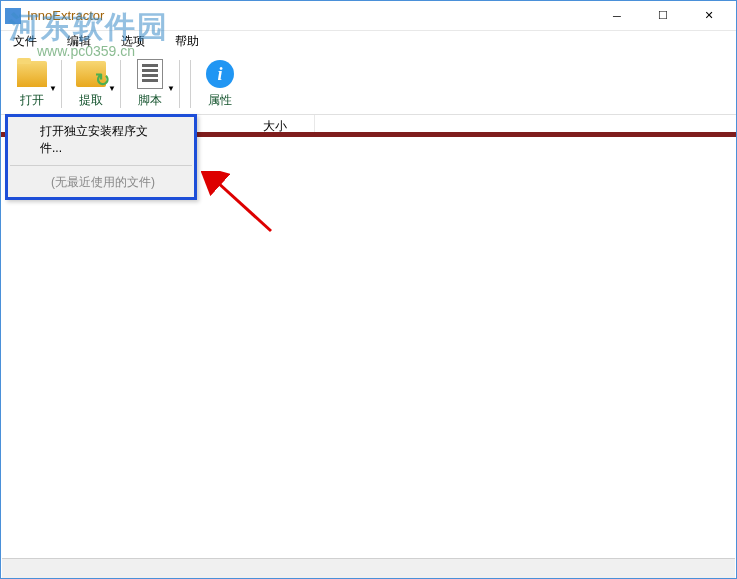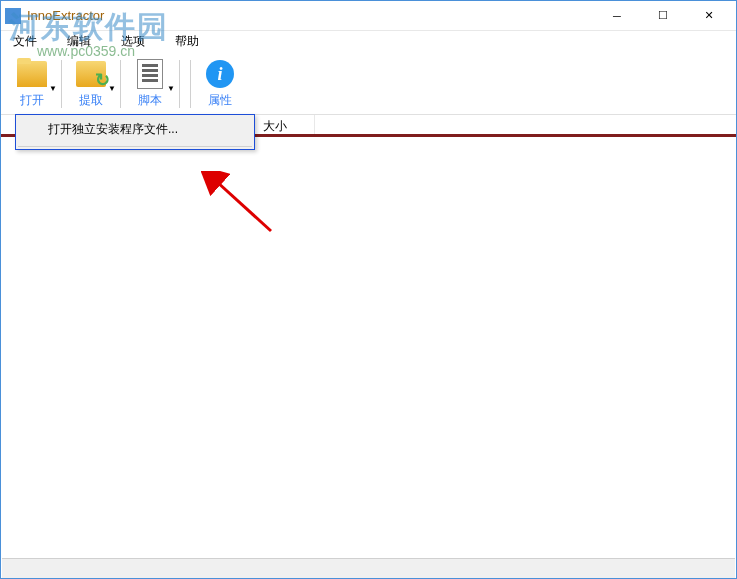--- a/index.html
+++ b/index.html
@@ -10,44 +10,44 @@
     .title-text { font-size: 13px; color: #a16207; flex: 1; }
     .win-controls { display: flex; }
     .win-btn { width: 46px; height: 28px; display: flex; align-items: center; justify-content: center; font-size: 11px; color: #000; }
     
     .menubar { height: 22px; display: flex; align-items: flex-start; padding: 0 4px; font-size: 12px; gap: 14px; }
     .menu-item { padding: 2px 8px; }
     
     .toolbar { height: 62px; display: flex; align-items: center; padding: 2px 8px; gap: 2px; border-bottom: 1px solid #e0e0e0; }
     .tool-btn { display: flex; flex-direction: column; align-items: center; padding: 2px 6px; min-width: 46px; position: relative; }
     .tool-icon { width: 32px; height: 32px; display: flex; align-items: center; justify-content: center; }
-    .tool-label { font-size: 12px; color: #3b82f6; margin-top: 2px; }
+    .tool-label { font-size: 12px; color: #14532d; margin-top: 2px; }
     .tool-sep { width: 1px; height: 48px; background: #d0d0d0; margin: 0 4px; }
     .dropdown-arrow { font-size: 8px; position: absolute; right: -2px; top: 28px; }
     
     .folder-icon { width: 30px; height: 26px; background: linear-gradient(#f7d774, #e8a81e); border-radius: 2px 2px 0 0; position: relative; }
     .folder-icon::before { content: ''; position: absolute; top: -3px; left: 0; width: 14px; height: 6px; background: #f7d774; border-radius: 2px 2px 0 0; }
     .folder-extract { width: 30px; height: 26px; background: linear-gradient(#f7d774, #e8a81e); border-radius: 2px; position: relative; }
     .folder-extract::after { content: '↻'; position: absolute; right: -4px; bottom: -4px; font-size: 18px; color: #4caf50; font-weight: bold; }
     .script-icon { width: 26px; height: 30px; background: #fff; border: 1px solid #888; position: relative; }
     .script-icon::before { content: ''; position: absolute; top: 4px; left: 4px; right: 4px; height: 3px; background: #666; box-shadow: 0 5px 0 #666, 0 10px 0 #666, 0 15px 0 #666; }
     .search-icon-svg { width: 28px; height: 28px; }
     .search-icon-svg circle { fill: none; stroke: #4a90d9; stroke-width: 3; }
     .search-icon-svg line { stroke: #888; stroke-width: 4; stroke-linecap: round; }
     .info-icon { width: 28px; height: 28px; background: #2196f3; border-radius: 50%; color: #fff; display: flex; align-items: center; justify-content: center; font-weight: bold; font-style: italic; font-family: Georgia, serif; font-size: 18px; }
     
-    .column-headers { height: 22px; display: flex; border-bottom: 3px solid #7f1d1d; font-size: 12px; }
+    .column-headers { height: 22px; display: flex; border-bottom: 5px solid #7f1d1d; font-size: 12px; }
     .col-header { padding: 3px 8px; border-right: 1px solid #e8e8e8; }
     .col-size { width: 60px; margin-left: 254px; }
     .col-date { width: 120px; }
     .col-path { flex: 1; }
     
     .content-area { position: absolute; top: 136px; left: 1px; right: 1px; bottom: 22px; background: #fff; }
     
-    .context-menu { position: absolute; top: 113px; left: 14px; width: 240px; background: #f0f0f0; border: 1px solid #1d4ed8; box-shadow: 2px 2px 4px rgba(0,0,0,0.2); font-size: 12px; z-index: 10; }
+    .context-menu { position: absolute; top: 113px; left: 4px; width: 192px; background: #f0f0f0; border: 3px solid #1d4ed8; box-shadow: 2px 2px 4px rgba(0,0,0,0.2); font-size: 12px; z-index: 10; }
     .ctx-item { padding: 6px 28px 6px 32px; }
     .ctx-sep { height: 1px; background: #d0d0d0; margin: 2px 2px; }
     .ctx-disabled { color: #888; text-align: center; }
     
     .statusbar { position: absolute; bottom: 0; left: 1px; right: 1px; height: 20px; background: #f0f0f0; border-top: 1px solid #d0d0d0; }
     
     .watermark { position: absolute; top: 6px; left: 8px; font-size: 30px; font-weight: bold; color: rgba(60,140,200,0.55); z-index: 50; pointer-events: none; font-family: "SimHei", sans-serif; letter-spacing: 2px; }
     .watermark-url { position: absolute; top: 42px; left: 36px; font-size: 14px; color: rgba(90,160,100,0.7); z-index: 50; pointer-events: none; }
     
     .red-arrow { position: absolute; top: 170px; left: 200px; z-index: 20; pointer-events: none; }
@@ -108,20 +108,21 @@
 
 <div class="column-headers">
   <div class="col-header col-size">大小</div>
 </div>
 
 <div class="content-area"></div>
 
 <div class="context-menu">
   <div class="ctx-item">打开独立安装程序文件...</div>
   <div class="ctx-sep"></div>
+  <div class="ctx-item ctx-disabled">(无最近使用的文件)</div>
 </div>
 
 <div class="statusbar"></div>
 
 <div class="watermark">河东软件园</div>
 <div class="watermark-url">www.pc0359.cn</div>
 
 <svg class="red-arrow" width="80" height="70" viewBox="0 0 80 70">
   <defs>
       <marker id="ah" markerWidth="10" markerHeight="10" refX="2" refY="5" orient="auto">

